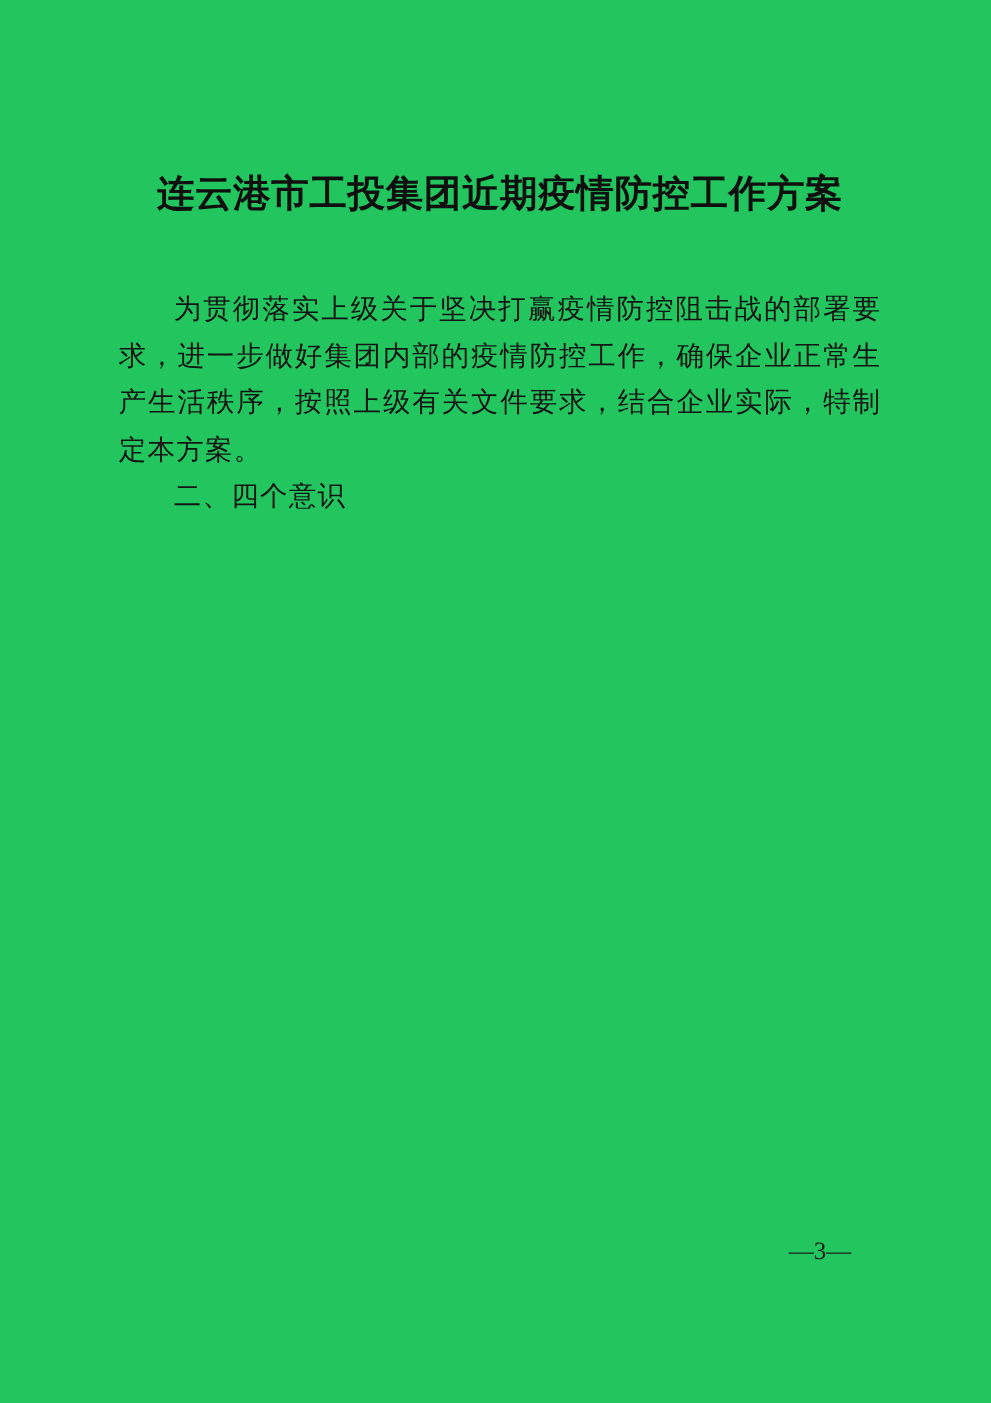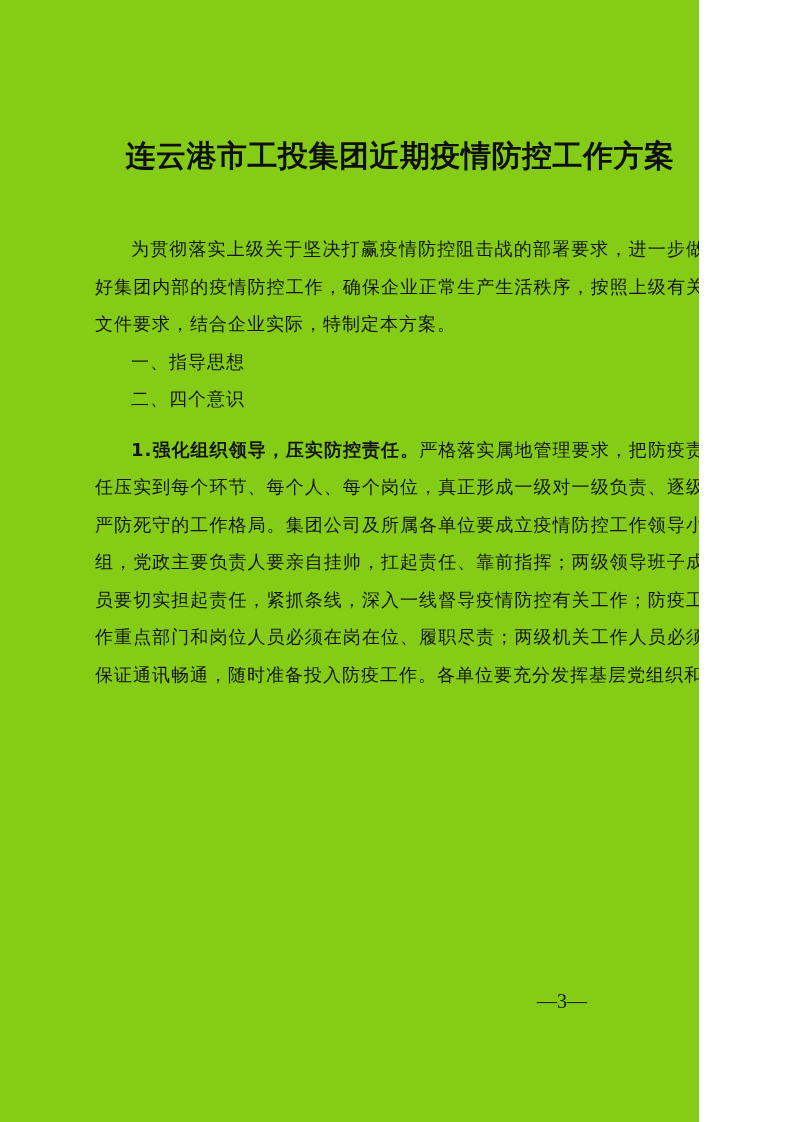--- a/index.html
+++ b/index.html
@@ -2,23 +2,23 @@
 <html><head>
 <meta charset="utf-8">
 <style>
   html, body {
     margin: 0;
     padding: 0;
     background: #ffffff;
   }
   .page {
     position: relative;
-    width: 699px;
+    width: 793px;
     height: 1122px;
-    background: #84cc16;
+    background: #22c55e;
     overflow: hidden;
     font-family: "DejaVu Sans", "Liberation Sans", sans-serif;
     color: #141414;
   }
   .content {
     position: absolute;
     left: 95px;
     top: 132px;
     width: 610px;
   }
@@ -27,26 +27,27 @@
     font-size: 30px;
     line-height: 48px;
     font-weight: 700;
     text-align: center;
     letter-spacing: 0.5px;
     color: #0f0f0f;
     white-space: nowrap;
   }
   .para {
     margin: 0;
-    font-size: 18px;
+    font-size: 22px;
     line-height: 37.5px;
     letter-spacing: 1px;
     text-indent: 2em;
     text-align: justify;
     font-weight: 400;
+    font-family: Liberation Mono, monospace;
   }
   .para.heading {
     text-align: left;
   }
   .para.measure {
     margin-top: 13px;
   }
   .measure-lead {
     font-weight: 700;
   }
@@ -64,23 +65,21 @@
 </head>
 <body>
 
 <div class="page">
   <div class="content">
 
     <h1 class="doc-title">连云港市工投集团近期疫情防控工作方案</h1>
 
     <p class="para">为贯彻落实上级关于坚决打赢疫情防控阻击战的部署要求，进一步做好集团内部的疫情防控工作，确保企业正常生产生活秩序，按照上级有关文件要求，结合企业实际，特制定本方案。</p>
 
-    <p class="para heading">一、指导思想</p>
 
 
     <p class="para heading">二、四个意识</p>
 
-    <p class="para measure"><span class="measure-lead">1.强化组织领导，压实防控责任。</span><span>严格落实属地管理要求，把防疫责任压实到每个环节、每个人、每个岗位，真正形成一级对一级负责、逐级严防死守的工作格局。集团公司及所属各单位要成立疫情防控工作领导小组，党政主要负责人要亲自挂帅，扛起责任、靠前指挥；两级领导班子成员要切实担起责任，紧抓条线，深入一线督导疫情防控有关工作；防疫工作重点部门和岗位人员必须在岗在位、履职尽责；两级机关工作人员必须保证通讯畅通，随时准备投入防疫工作。各单位要充分发挥基层党组织和</span></p>
 
   </div>
 
   <div class="page-number">—3—</div>
 </div>
 
 </body></html>

